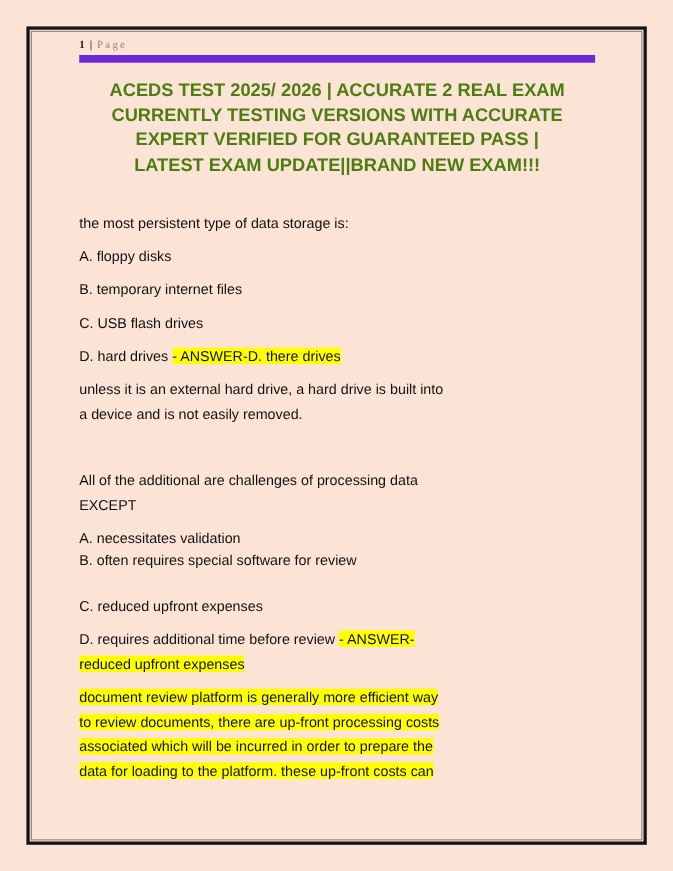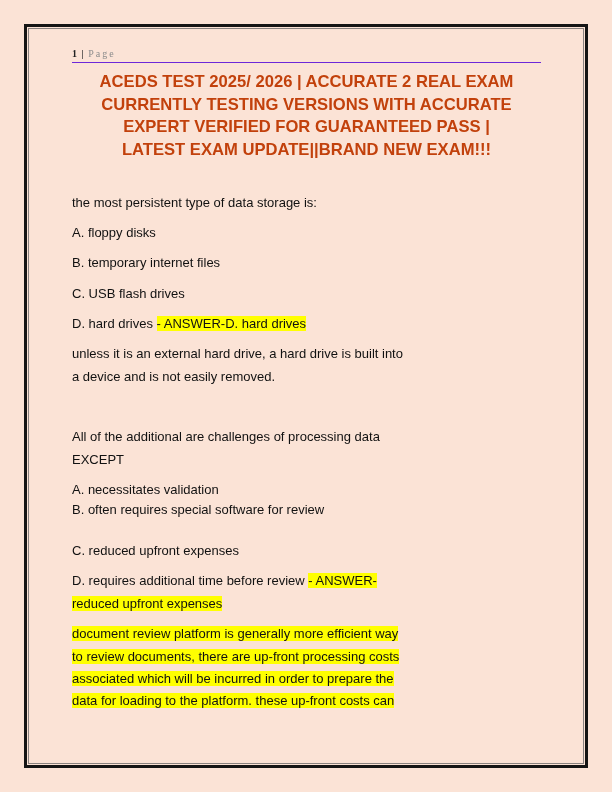--- a/index.html
+++ b/index.html
@@ -21,35 +21,34 @@
   .frame-inner {
     position: absolute;
     left: 1px; top: 1px; right: 1px; bottom: 1px;
     border: 1px solid #8a8380;
   }
   .page-header {
     position: absolute;
     left: 72px; top: 35px;
     width: 469px;
     height: 15px;
-    border-bottom: 1px solid #6d28d9;
+    border-bottom: 7px solid #6d28d9;
     font-family: "Liberation Serif", serif;
     font-size: 10px;
     line-height: 14px;
-    margin-top: 12px;
   }
   .page-num { font-weight: bold; color: #222; }
   .page-sep { color: #333; margin: 0 2px; font-weight: bold; }
   .page-word { color: #8c8c8c; letter-spacing: 2px; }
   .title {
     position: absolute;
     left: 72px; top: 71px;
     width: 469px;
     text-align: center;
-    color: #c2410c;
+    color: #4d7c0f;
     font-weight: bold;
     font-size: 16.6px;
     line-height: 22.6px;
   }
   .title div { white-space: nowrap; }
   .line {
     position: absolute;
     left: 72px;
     font-size: 13px;
     line-height: 22.5px;
@@ -75,21 +74,21 @@
   <div>CURRENTLY TESTING VERSIONS WITH ACCURATE</div>
   <div>EXPERT VERIFIED FOR GUARANTEED PASS |</div>
   <div>LATEST EXAM UPDATE||BRAND NEW EXAM!!!</div>
 </div>
 
 <div class="line" style="top:192px">the most persistent type of data storage is:</div>
 <div class="line" style="top:222px">A. floppy disks</div>
 <div class="line" style="top:252px">B. temporary internet files</div>
 <div class="line" style="top:283px">C. USB flash drives</div>
 <div class="line" style="top:313px">
-  <span>D. hard drives </span><span class="hl">- ANSWER-D. hard drives</span>
+  <span>D. hard drives </span><span class="hl">- ANSWER-D. there drives</span>
 </div>
 <div class="line" style="top:343px">unless it is an external hard drive, a hard drive is built into</div>
 <div class="line" style="top:366px">a device and is not easily removed.</div>
 
 <div class="line" style="top:426px">All of the additional are challenges of processing data</div>
 <div class="line" style="top:449px">EXCEPT</div>
 <div class="line" style="top:479px">A. necessitates validation</div>
 <div class="line" style="top:499px">B. often requires special software for review</div>
 <div class="line" style="top:540px">C. reduced upfront expenses</div>
 <div class="line" style="top:570px">

